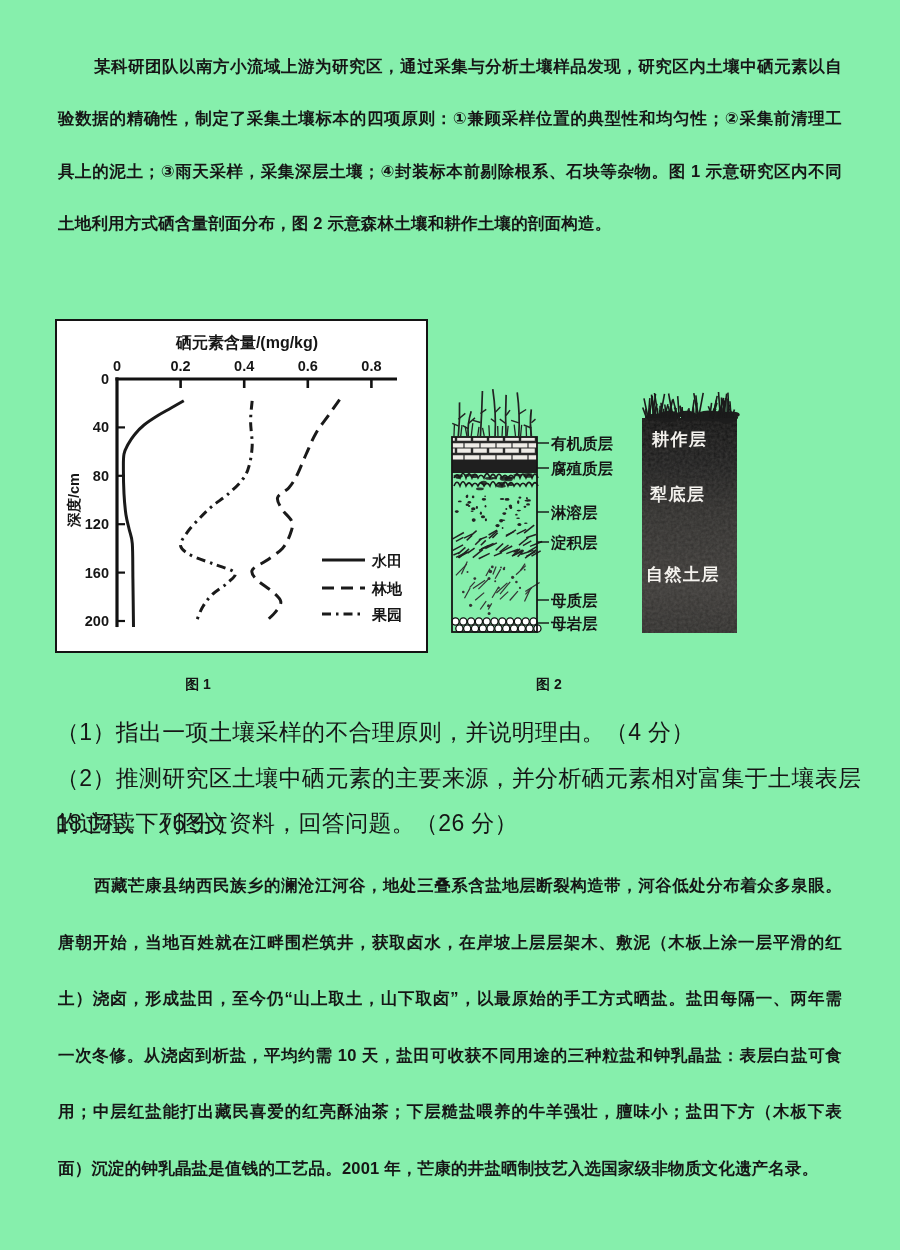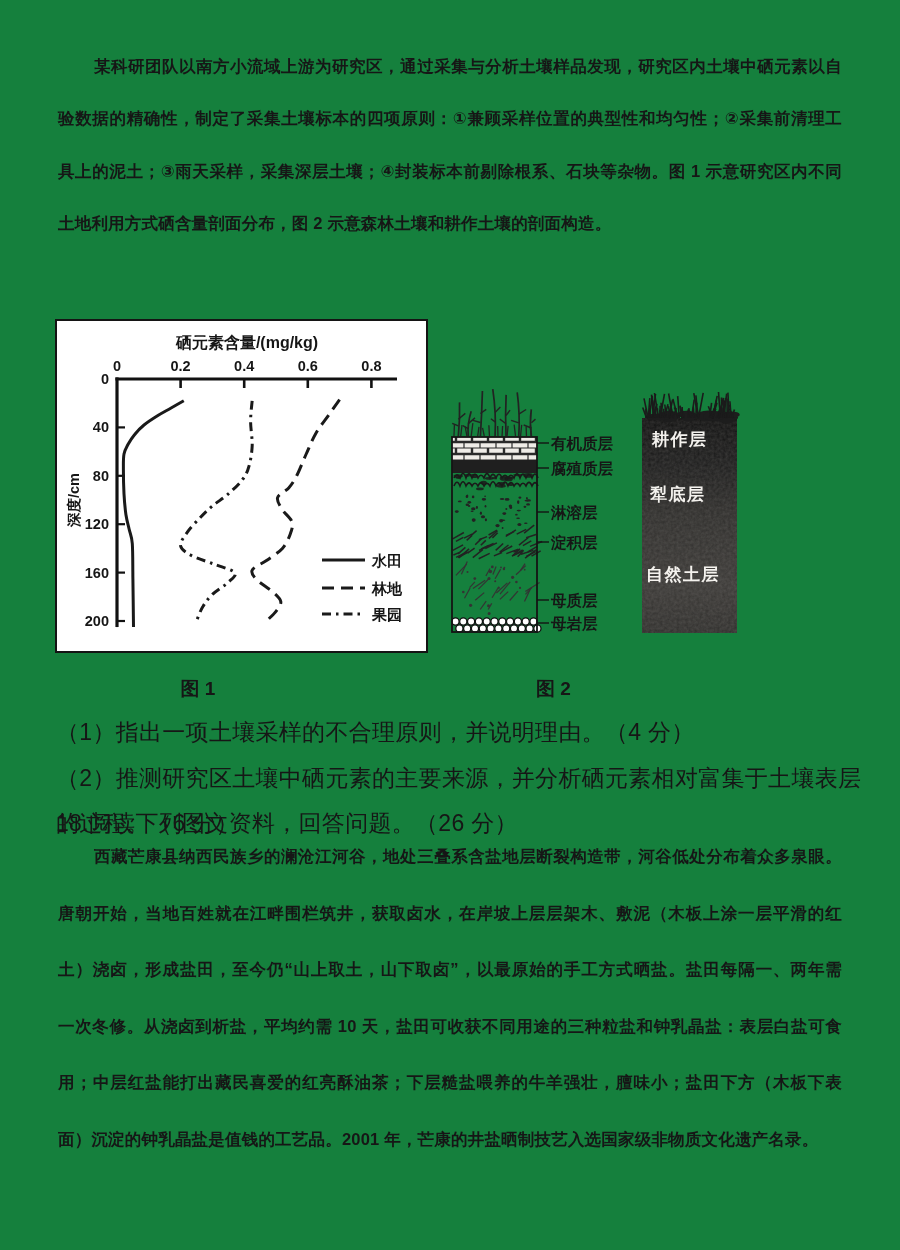--- a/index.html
+++ b/index.html
@@ -4,36 +4,36 @@
 <style>
   * { margin:0; padding:0; box-sizing:border-box; }
   html,body { width:900px; height:1250px; }
   body {
     background:#ffffff;
     font-family:"Liberation Sans","DejaVu Sans",sans-serif;
     color:#161616;
     position:relative;
     overflow:hidden;
   }
-  .page { position:absolute; inset:0; background:#15803d; }
+  .page { position:absolute; inset:0; background:#86efac; }
 
   .para { position:absolute; left:58px; width:784px; }
   .p1 { top:40px; }
-  .p2 { top:828px; }
+  .p2 { top:857px; }
   .tline {
     font-size:16.5px; font-weight:600; letter-spacing:.2px;
     text-align:justify; text-align-last:justify; color:#161616;
     white-space:normal;
   }
   .p1 .tline { line-height:52.4px; height:52.4px; }
   .p2 .tline { line-height:56.6px; height:56.6px; }
   .pfirst { padding-left:36px; }
   .plast { text-align-last:auto; }
 
-  .caption { position:absolute; top:676px; font-size:19px; font-weight:600; }
+  .caption { position:absolute; top:676px; font-size:14px; font-weight:600; }
   .cap1 { left:168px; width:60px; text-align:center; }
   .cap2 { left:536px; width:60px; text-align:left; }
 
   .qblock { position:absolute; left:56px; top:710px; width:806px; }
   .qline { font-size:23px; font-weight:500; line-height:45.5px; height:45.5px; letter-spacing:.3px; }
 
   .fig1-box {
     position:absolute; left:55px; top:319px; width:373px; height:334px;
     border:2.5px solid #141414; background:#fff;
   }

